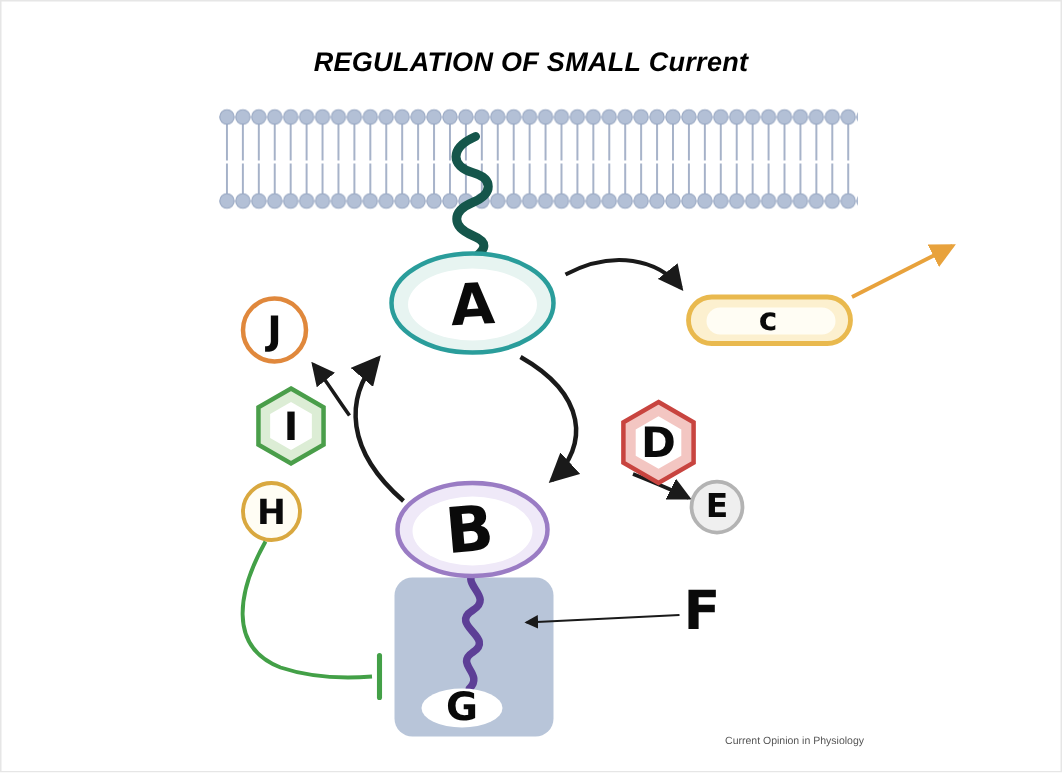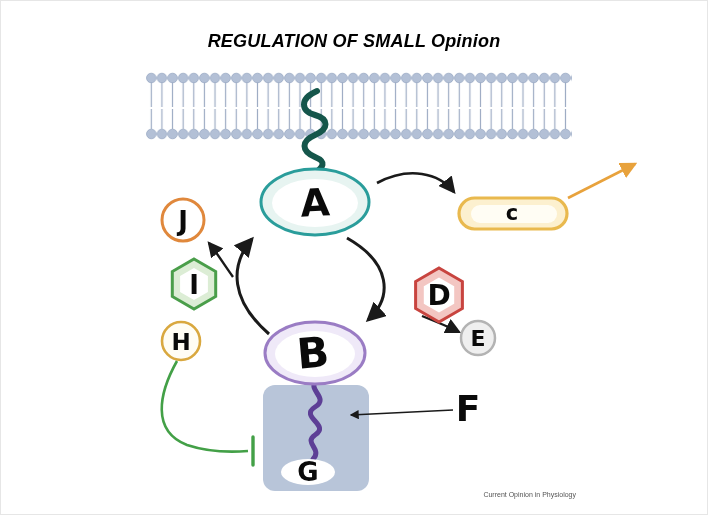--- a/index.html
+++ b/index.html
@@ -21,21 +21,21 @@
   text.letter {
     font-family: "DejaVu Sans", sans-serif; font-weight: 700;
     fill: #0a0a0a; text-anchor: middle;
   }
 </style>
 </head>
 <body>
 
 <div id="figure">
 
-  <div id="title">REGULATION OF SMALL Opinion</div>
+  <div id="title">REGULATION OF SMALL Current</div>
 
   <svg width="708" height="515" viewBox="0 0 708 515">
     <defs>
       <marker id="arrowBlack" viewBox="0 0 10 10" refX="8.5" refY="5" markerWidth="6.5" markerHeight="6.5" orient="auto">
         <path d="M0,0 L10,5 L0,10 z" fill="#1a1a1a"></path>
       </marker>
       <marker id="arrowOrange" viewBox="0 0 10 10" refX="8.5" refY="5" markerWidth="6.5" markerHeight="6.5" orient="auto">
         <path d="M0,0 L10,5 L0,10 z" fill="#e8a23c"></path>
       </marker>
       <pattern id="lipids" x="145" y="70" width="10.62" height="70" patternUnits="userSpaceOnUse">

